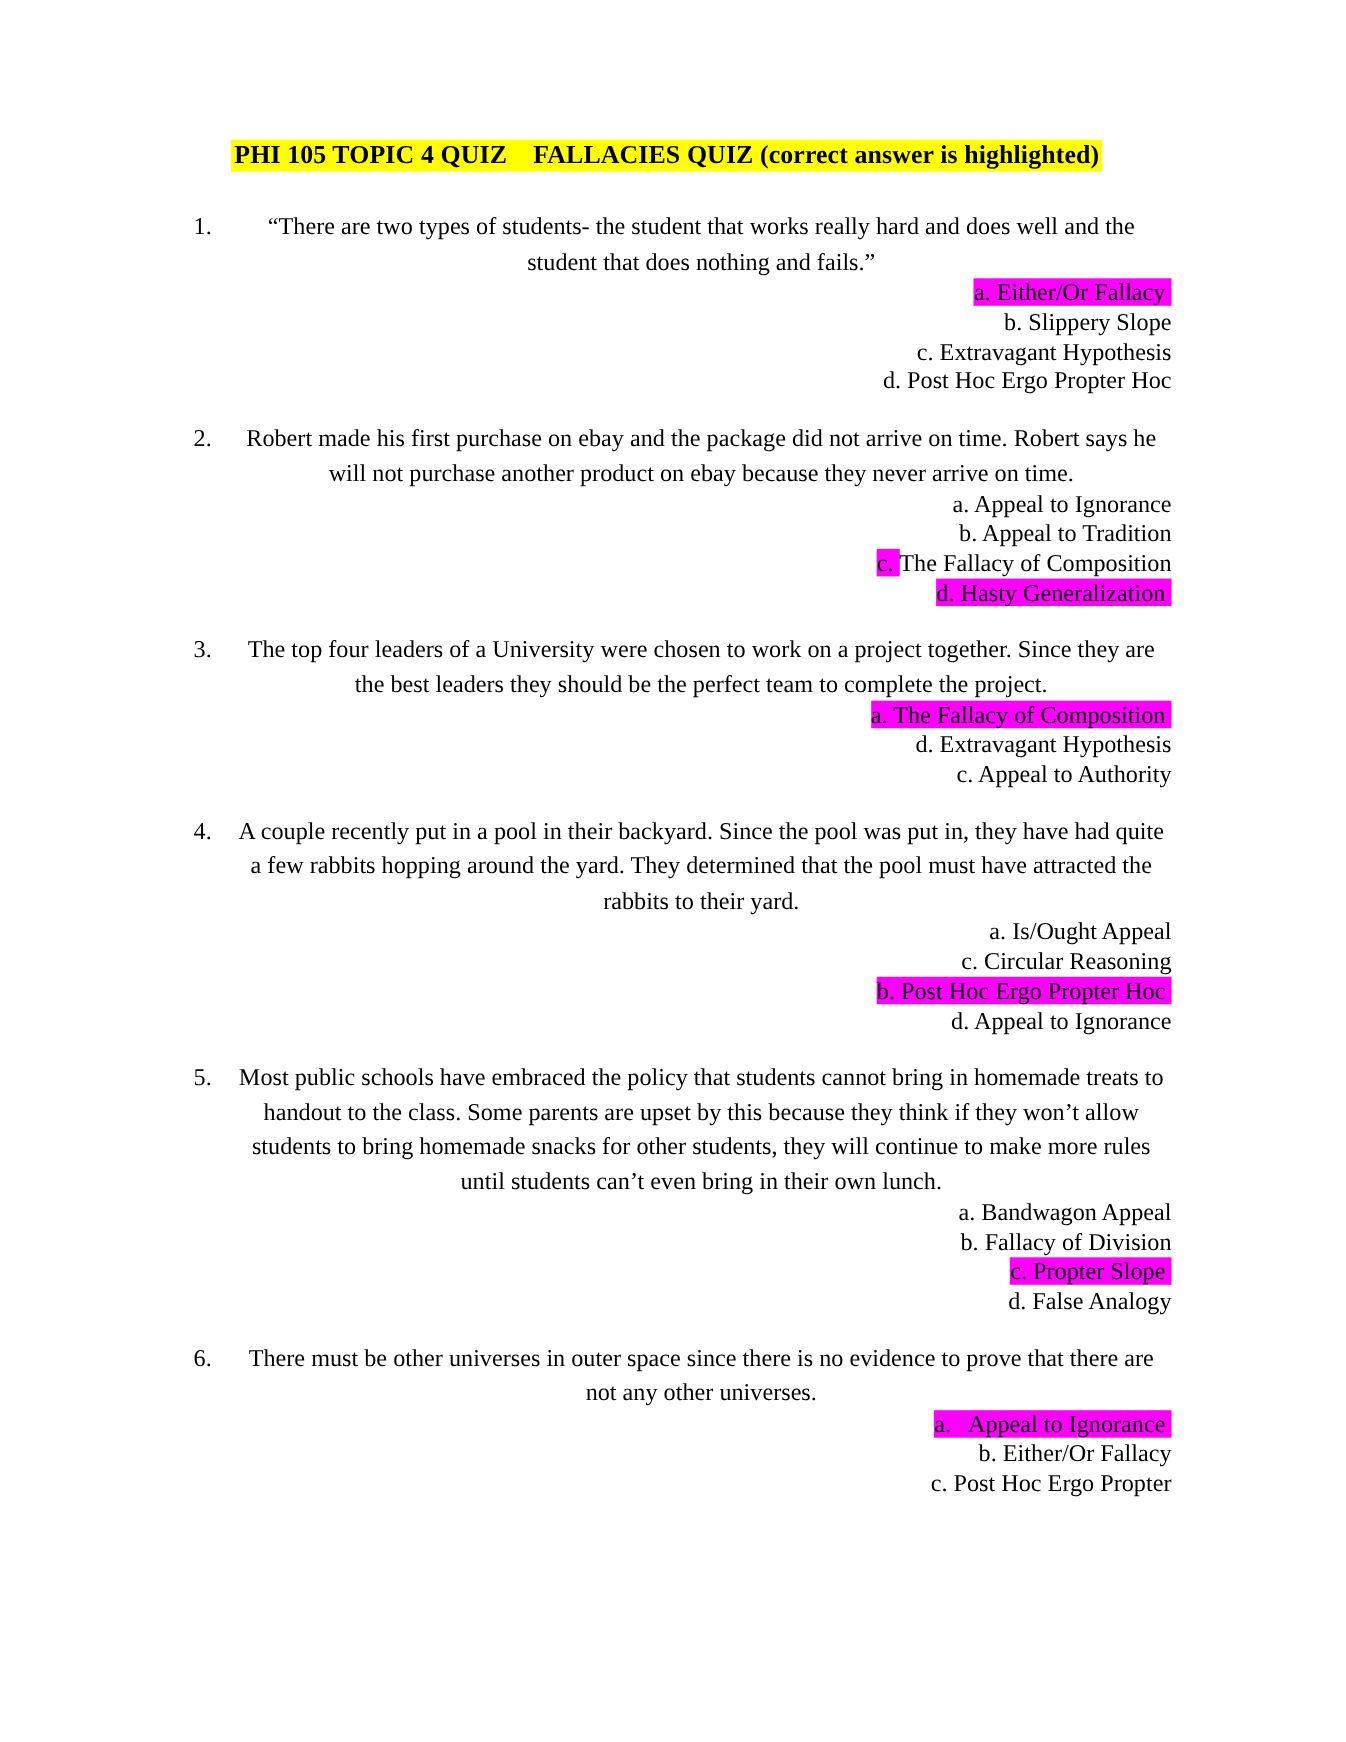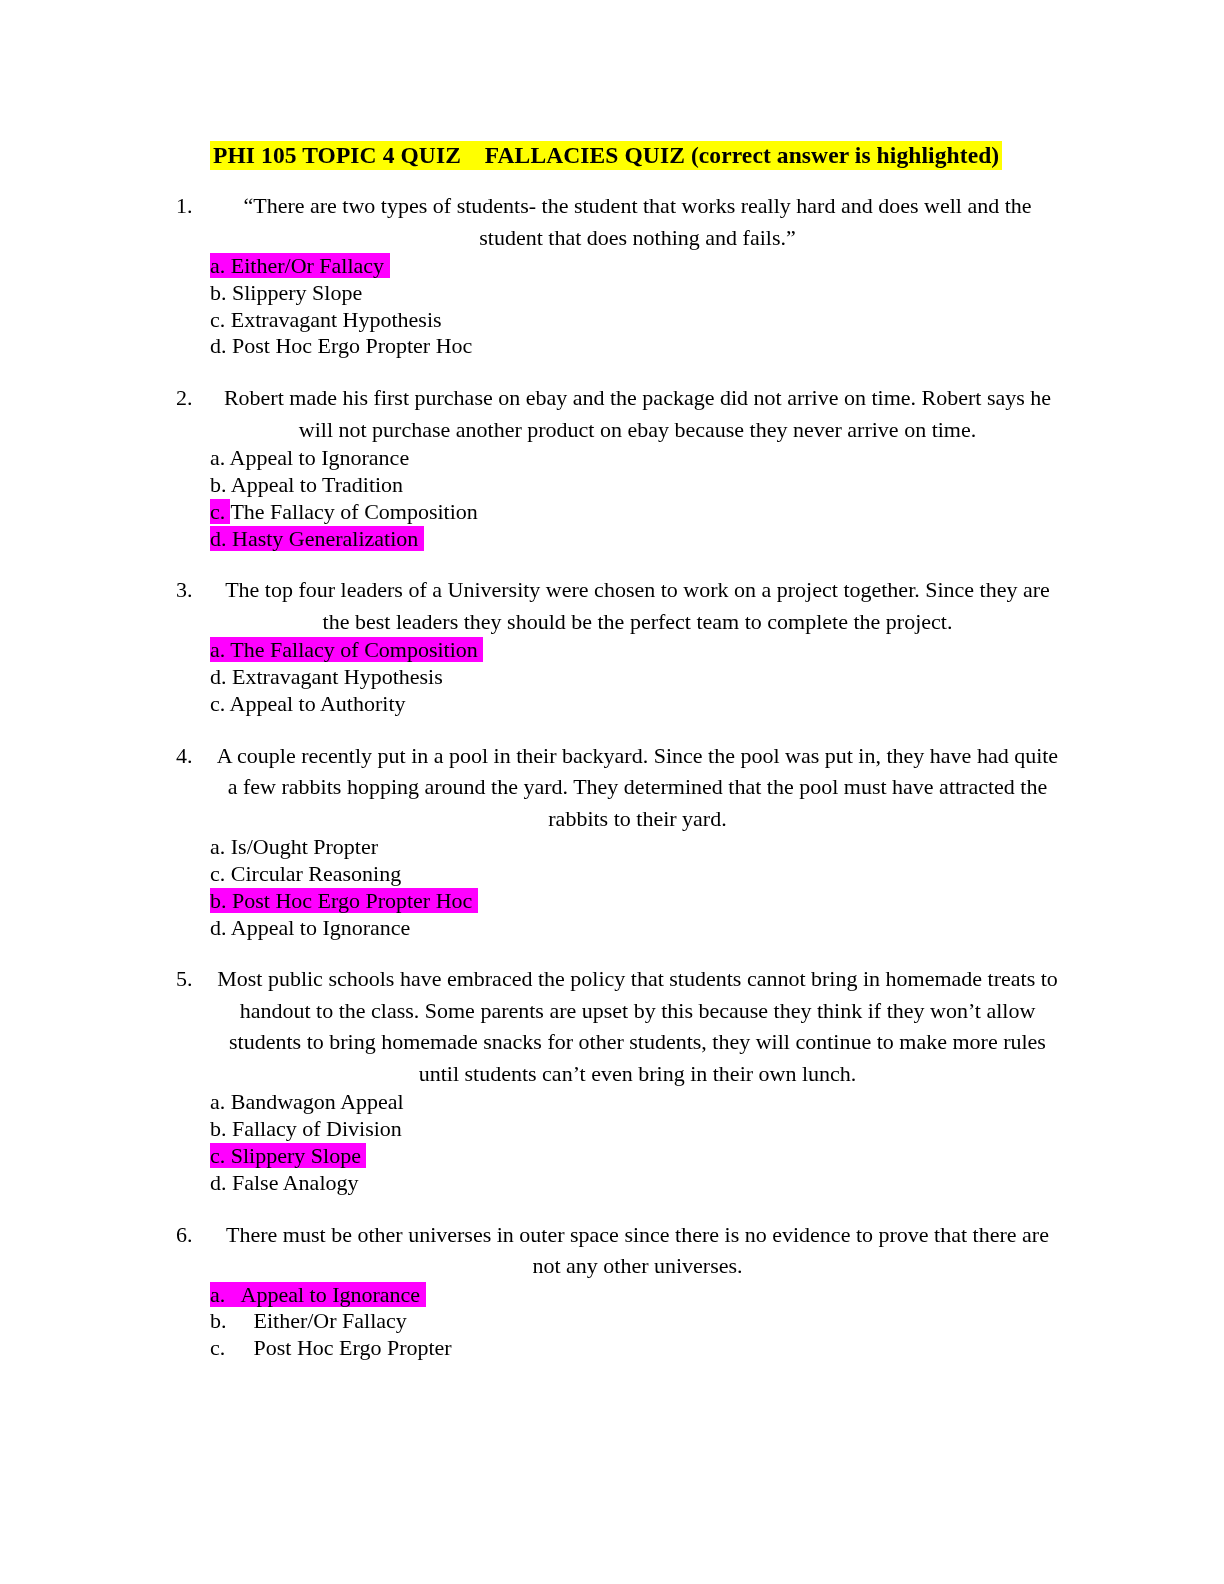--- a/index.html
+++ b/index.html
@@ -28,21 +28,21 @@
     position: absolute;
     left: 0;
     top: 0;
     width: 1224px;
   }
 
   
   .doc-title {
     position: absolute;
     left: 210px;
-    top: 140px;
+    top: 126px;
     font-size: 23.5px;
     font-weight: bold;
     line-height: 30px;
     letter-spacing: 0.1px;
     white-space: pre;
   }
   .doc-title .hl-yellow {
     background: #ffff00;
     padding: 1px 3px 2px 3px;
   }
@@ -89,20 +89,21 @@
     padding: 0;
     list-style: none;
   }
 
   .q-option {
     font-size: 22px;
     line-height: 26.8px;
     white-space: pre;
     margin: 0;
     padding: 0;
+    text-align: right;
   }
 
   .hl-magenta {
     background: #ff00ff;
   }
 
   
   .opt-label-wide {
     display: inline-block;
     min-width: 38px;
@@ -150,35 +151,35 @@
               <li class="q-option"><span>d.</span><span> Extravagant Hypothesis</span></li>
               <li class="q-option"><span>c.</span><span> Appeal to Authority</span></li>
             </ul>
           </div>
         </div>
         <div class="question">
           <div class="q-number">4.</div>
           <div class="q-body">
             <p class="q-stem">A couple recently put in a pool in their backyard.  Since the pool was put in, they have had quite a few rabbits hopping around the yard. They determined that the pool must have attracted the rabbits to their yard.</p>
             <ul class="q-options">
-              <li class="q-option"><span>a.</span><span> Is/Ought Propter</span></li>
+              <li class="q-option"><span>a.</span><span> Is/Ought Appeal</span></li>
               <li class="q-option"><span>c.</span><span> Circular Reasoning</span></li>
               <li class="q-option"><span class="hl-magenta">b. Post Hoc Ergo Propter Hoc </span></li>
               <li class="q-option"><span>d.</span><span> Appeal to Ignorance</span></li>
             </ul>
           </div>
         </div>
         <div class="question">
           <div class="q-number">5.</div>
           <div class="q-body">
             <p class="q-stem">Most public schools have embraced the policy that students cannot bring in homemade treats to handout to the class. Some parents are upset by this because they think if they won’t allow students to bring homemade snacks for other students, they will continue to make more rules until students can’t even bring in their own lunch.</p>
             <ul class="q-options">
               <li class="q-option"><span>a.</span><span> Bandwagon Appeal</span></li>
               <li class="q-option"><span>b.</span><span> Fallacy of Division</span></li>
-              <li class="q-option"><span class="hl-magenta">c. Slippery Slope </span></li>
+              <li class="q-option"><span class="hl-magenta">c. Propter Slope </span></li>
               <li class="q-option"><span>d.</span><span> False Analogy</span></li>
             </ul>
           </div>
         </div>
         <div class="question">
           <div class="q-number">6.</div>
           <div class="q-body">
             <p class="q-stem">There must be other universes in outer space since there is no evidence to prove that there are not any other universes.</p>
             <ul class="q-options">
               <li class="q-option"><span class="hl-magenta">a.   Appeal to Ignorance </span></li>

